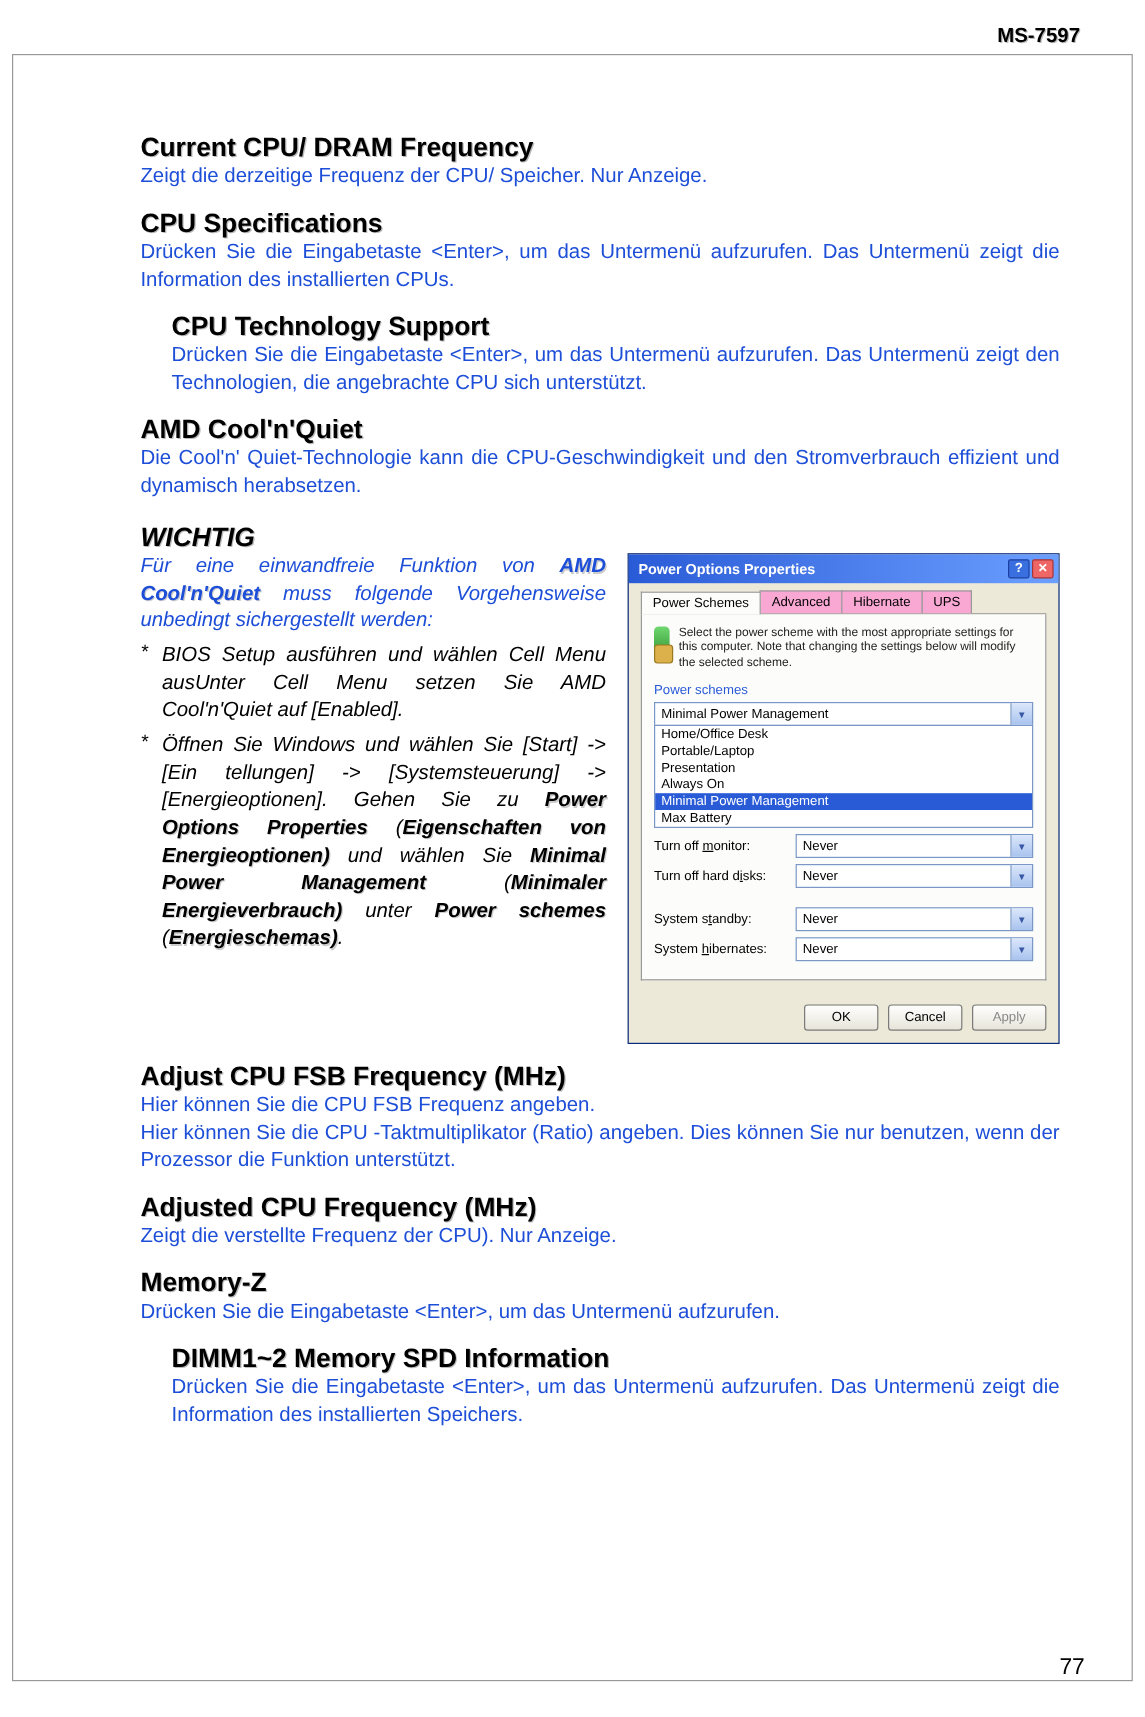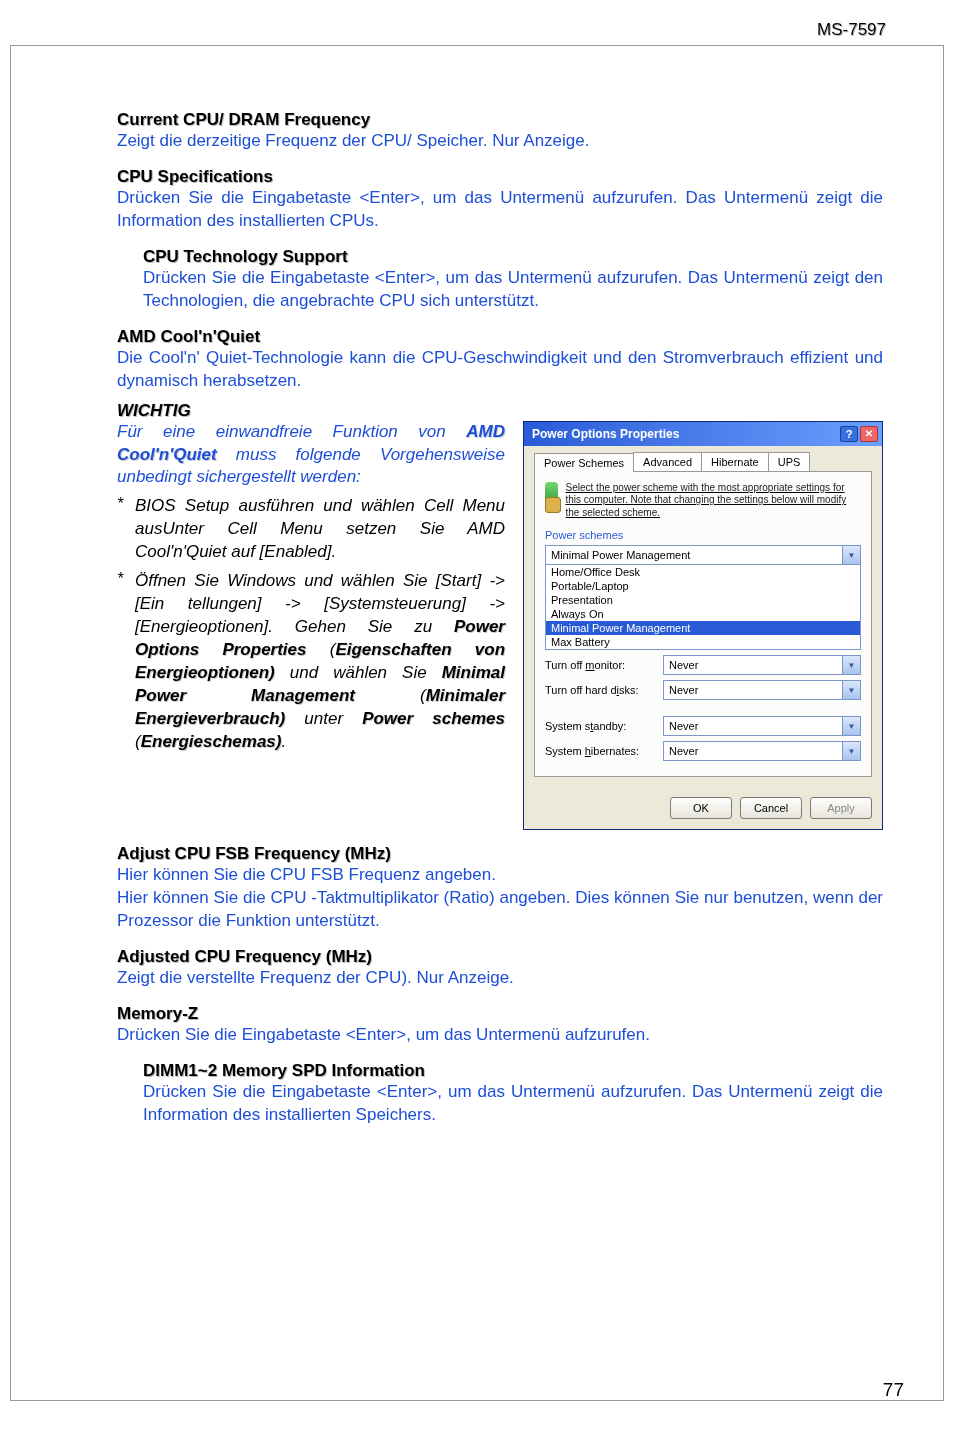--- a/index.html
+++ b/index.html
@@ -11,28 +11,28 @@
     position: relative;
   }
   .page {
     border: 1px solid #999;
     position: absolute;
     left: 10px; right: 10px; top: 45px; bottom: 30px;
     padding: 50px 60px 40px 106px;
   }
   .header-right {
     position: absolute;
-    top: 20px; right: 68px;
-    font-weight: normal;
+    top: 20px; right: 54px;
+    font-weight: bold;
     font-size: 17px;
     text-shadow: 1px 1px 0 #bbb;
   }
   .section-title {
     font-weight: bold;
-    font-size: 17px;
+    font-size: 22px;
     text-shadow: 1px 1px 0 #bbb;
     margin-top: 14px;
   }
   .body-text {
     font-size: 17px;
     line-height: 1.35;
     color: #1d4ed8;
   }
   .indent-block { margin-left: 26px; }
   .wichtig { font-style: italic; }
@@ -78,36 +78,36 @@
     display: flex; align-items: center; justify-content: center;
     margin-left: 2px; border-radius: 2px;
     font-size: 11px;
   }
   .dlg-body { padding: 6px 10px 10px 10px; }
   .tabs { display: flex; border-bottom: 1px solid #999; }
   .tab {
     padding: 3px 9px;
     border: 1px solid #999;
     border-bottom: none;
-    background: #ffffff;
+    background: #f9a8d4;
     margin-right: -1px;
     font-size: 11px;
   }
   .tab.active {
     background: #fcfcfb;
     position: relative;
     top: 1px;
   }
   .tab-panel {
     border: 1px solid #999;
     border-top: none;
     background: #fcfcfb;
     padding: 10px;
   }
-  .desc-row { display: flex; gap: 8px; margin-bottom: 10px; text-decoration: underline; }
+  .desc-row { display: flex; gap: 8px; margin-bottom: 10px; }
   .desc-icon {
     width: 28px; height: 28px;
     background: linear-gradient(#6fd86f,#2b8a2b);
     border-radius: 4px;
     position: relative;
   }
   .desc-icon::after {
     content: "";
     position: absolute; right: -3px; bottom: -3px;
     width: 14px; height: 14px;
@@ -169,21 +169,21 @@
   <div class="body-text just">Drücken Sie die Eingabetaste &lt;Enter&gt;, um das Untermenü aufzurufen. Das Untermenü zeigt die Information des installierten CPUs.</div>
 
   <div class="indent-block">
     <div class="section-title">CPU Technology Support</div>
     <div class="body-text just">Drücken Sie die Eingabetaste &lt;Enter&gt;, um das Untermenü aufzurufen.  Das Untermenü zeigt den Technologien, die angebrachte CPU sich  unterstützt.</div>
   </div>
 
   <div class="section-title">AMD Cool'n'Quiet</div>
   <div class="body-text just">Die Cool'n' Quiet-Technologie kann die CPU-Geschwindigkeit und den Stromverbrauch effizient und dynamisch herabsetzen.</div>
 
-  <div class="section-title wichtig" style="margin-top:8px">WICHTIG</div>
+  <div class="section-title wichtig" style="margin-top:18px">WICHTIG</div>
 
   <div class="two-col">
     <div class="left-col">
       <div class="body-text wichtig just">
         <span>Für eine einwandfreie Funktion von </span><span class="bold-shadow">AMD Cool'n'Quiet</span><span> muss folgende Vorgehensweise unbedingt sichergestellt werden:</span>
       </div>
 
       <div class="bullet-row">
         <div class="bullet-star">*</div>
         <div class="bullet-text just">BIOS Setup ausführen und wählen Cell Menu ausUnter Cell Menu setzen Sie AMD Cool'n'Quiet auf [Enabled].</div>

